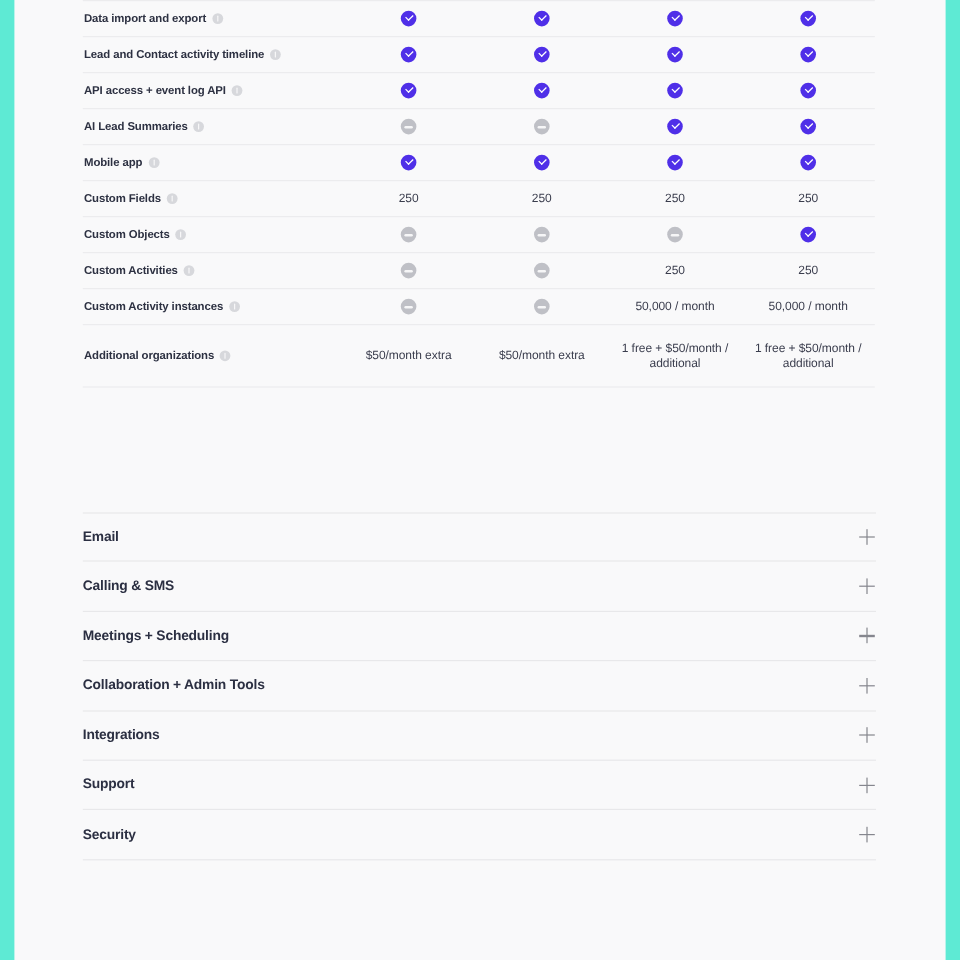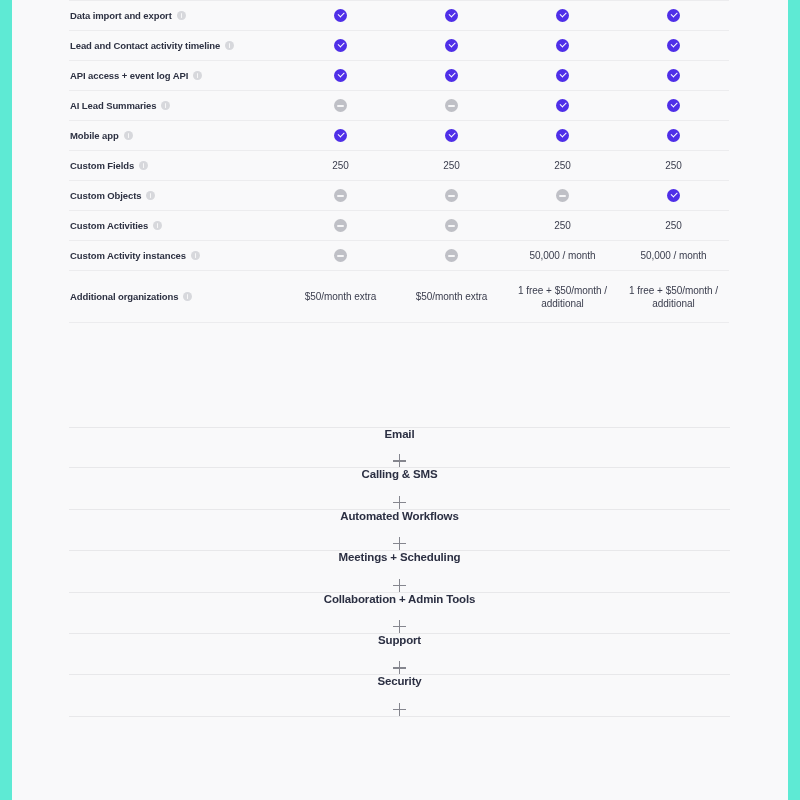--- a/index.html
+++ b/index.html
@@ -129,21 +129,20 @@
     left: 69px; top: 427px;
     width: 661px;
   }
   .acc-item {
     height: 41.4px;
     display: flex;
     align-items: center;
     justify-content: space-between;
     border-bottom: 1px solid #e8e8ea;
     cursor: pointer;
-    flex-direction: column;
   }
   .acc-item:first-child { border-top: 1px solid #e8e8ea; }
   .acc-title {
     font-size: 11.5px;
     font-weight: bold;
     color: #2b2f42;
     letter-spacing: -0.15px;
   }
   .acc-plus {
     width: 13px; height: 13px;
@@ -355,29 +354,29 @@
   <div class="accordion" id="accordion">
       <div class="acc-item">
         <span class="acc-title">Email</span>
         <span class="acc-plus"></span>
       </div>
       <div class="acc-item">
         <span class="acc-title">Calling &amp; SMS</span>
         <span class="acc-plus"></span>
       </div>
       <div class="acc-item">
-        <span class="acc-title">Automated Workflows</span>
-        <span class="acc-plus"></span>
-      </div>
-      <div class="acc-item">
         <span class="acc-title">Meetings + Scheduling</span>
         <span class="acc-plus"></span>
       </div>
       <div class="acc-item">
         <span class="acc-title">Collaboration + Admin Tools</span>
+        <span class="acc-plus"></span>
+      </div>
+      <div class="acc-item">
+        <span class="acc-title">Integrations</span>
         <span class="acc-plus"></span>
       </div>
       <div class="acc-item">
         <span class="acc-title">Support</span>
         <span class="acc-plus"></span>
       </div>
       <div class="acc-item">
         <span class="acc-title">Security</span>
         <span class="acc-plus"></span>
       </div>

